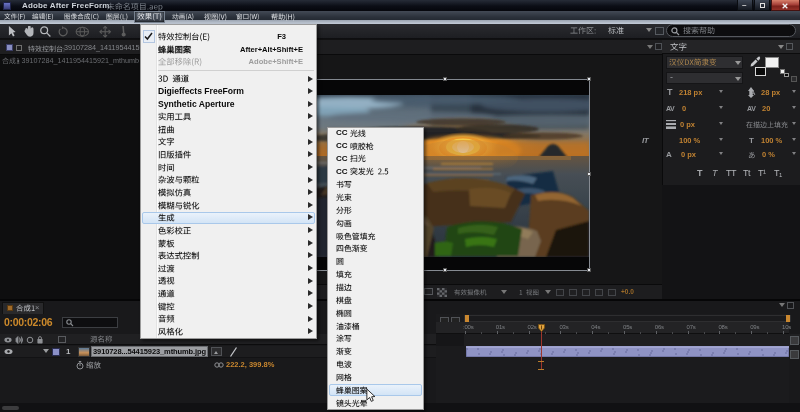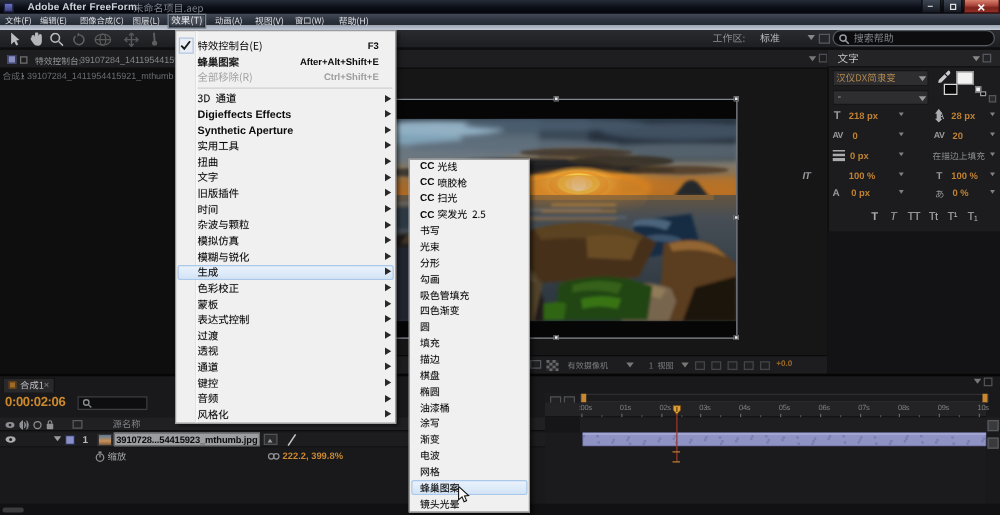--- a/index.html
+++ b/index.html
@@ -665,53 +665,53 @@
         <path transform="translate(0.0,0) scale(0.008300,-0.008300)" d="M457 212C506 163 559 94 580 48L640 87C616 133 562 199 513 246ZM642 841V732H447V662H642V536H389V465H764V346H405V275H764V13C764 -1 760 -5 744 -5C727 -7 673 -7 613 -5C623 -26 633 -58 636 -80C712 -80 764 -78 795 -67C827 -55 836 -33 836 13V275H952V346H836V465H958V536H713V662H912V732H713V841ZM97 763C88 638 69 508 39 424C54 418 84 402 97 392C112 438 125 497 136 562H212V317C149 299 92 282 47 270L63 194L212 242V-80H284V265L387 299L381 369L284 339V562H379V634H284V839H212V634H147C152 673 156 712 160 752Z"></path>
         <path transform="translate(8.3,0) scale(0.008300,-0.008300)" d="M169 600C137 523 87 441 35 384C50 374 77 350 88 339C140 399 197 494 234 581ZM334 573C379 519 426 445 445 396L505 431C485 479 436 551 390 603ZM201 816C230 779 259 729 273 694H58V626H513V694H286L341 719C327 753 295 804 263 841ZM138 360C178 321 220 276 259 230C203 133 129 55 38 -1C54 -13 81 -41 91 -55C176 3 248 79 306 173C349 118 386 65 408 23L468 70C441 118 395 179 344 240C372 296 396 358 415 424L344 437C331 387 314 341 294 297C261 333 226 369 194 400ZM657 588H824C804 454 774 340 726 246C685 328 654 420 633 518ZM645 841C616 663 566 492 484 383C500 370 525 341 535 326C555 354 573 385 590 419C615 330 646 248 684 176C625 89 546 22 440 -27C456 -40 482 -69 492 -83C588 -33 664 30 723 109C775 30 838 -35 914 -79C926 -60 950 -33 967 -19C886 23 820 90 766 174C831 284 871 420 897 588H954V658H677C692 713 704 771 715 830Z"></path>
         <path transform="translate(16.6,0) scale(0.008300,-0.008300)" d="M695 553C758 496 843 415 884 369L933 418C889 463 804 540 741 594ZM560 593C513 527 440 460 370 415C384 402 408 372 417 358C489 410 572 491 626 569ZM164 841V646H43V575H164V336C114 319 68 305 32 294L49 219L164 261V16C164 2 159 -2 147 -2C135 -3 96 -3 53 -2C63 -22 72 -53 74 -71C137 -72 177 -69 200 -58C225 -46 234 -25 234 16V286L342 325L330 394L234 360V575H338V646H234V841ZM332 20V-47H964V20H689V271H893V338H413V271H613V20ZM588 823C602 792 619 752 631 719H367V544H435V653H882V554H954V719H712C700 754 678 802 658 841Z"></path>
         <path transform="translate(24.9,0) scale(0.008300,-0.008300)" d="M676 748V194H747V748ZM854 830V23C854 7 849 2 834 2C815 1 759 1 700 3C710 -20 721 -55 725 -76C800 -76 855 -74 885 -62C916 -48 928 -26 928 24V830ZM142 816C121 719 87 619 41 552C60 545 93 532 108 524C125 553 142 588 158 627H289V522H45V453H289V351H91V2H159V283H289V-79H361V283H500V78C500 67 497 64 486 64C475 63 442 63 400 65C409 46 418 19 421 -1C476 -1 515 0 538 11C563 23 569 42 569 76V351H361V453H604V522H361V627H565V696H361V836H289V696H183C194 730 204 766 212 802Z"></path>
         <path transform="translate(33.2,0) scale(0.008300,-0.008300)" d="M179 342V-79H255V-25H741V-77H821V342ZM255 48V270H741V48ZM126 426C165 441 224 443 800 474C825 443 846 414 861 388L925 434C873 518 756 641 658 727L599 687C647 644 699 591 745 540L231 516C320 598 410 701 490 811L415 844C336 720 219 593 183 559C149 526 124 505 101 500C110 480 122 442 126 426Z"></path>
         <path transform="translate(41.5,0) scale(0.008300,-0.008300)" d="M239 -196 295 -171C209 -29 168 141 168 311C168 480 209 649 295 792L239 818C147 668 92 507 92 311C92 114 147 -47 239 -196Z"></path>
         <path transform="translate(44.3,0) scale(0.008300,-0.008300)" d="M101 0H534V79H193V346H471V425H193V655H523V733H101Z"></path>
         <path transform="translate(49.2,0) scale(0.008300,-0.008300)" d="M99 -196C191 -47 246 114 246 311C246 507 191 668 99 818L42 792C128 649 171 480 171 311C171 141 128 -29 42 -171Z"></path>
       </g>
     </svg>
-<div style="position:absolute;right:497.0px;text-align:center;top:31.8px;font-size:7.6px;line-height:9.4px;color:#0a0a0a;font-weight:700;z-index:32;letter-spacing:0.00px;white-space:nowrap;">F3</div>
+<div style="position:absolute;right:514px;text-align:center;top:31.8px;font-size:7.6px;line-height:9.4px;color:#0a0a0a;font-weight:700;z-index:32;letter-spacing:0.00px;white-space:nowrap;">F3</div>
 <svg style="position:absolute;left:158.0px;top:43.6px;overflow:visible;z-index:32;" width="33" height="11" viewBox="0 0 33 11">
       <g fill="#000" stroke="#000" stroke-width="30" transform="translate(0,8.7)">
         <path transform="translate(0.0,0) scale(0.008300,-0.008300)" d="M480 236V181H645V109H424V50H645V-78H715V50H949V109H715V181H885V236H715V304H904V361H715V438H645V361H461V304H645V236ZM786 694C759 648 723 607 681 571C641 604 607 642 583 682L591 694ZM312 216C322 181 332 142 341 102L261 88V288H394V408C404 395 413 379 419 368C511 394 602 434 681 490C753 437 838 397 932 374C942 391 962 419 977 433C887 452 803 486 734 532C796 587 848 653 881 734L836 756L824 753H631C644 776 657 799 667 823L601 841C558 741 482 653 394 595V654H262V828H198V654H72V242H129V288H198V77C137 66 82 57 37 51L52 -19L354 39L366 -32L425 -16C416 51 392 152 368 231ZM630 532C559 484 477 448 394 426V593C411 583 438 562 449 550C481 574 512 602 541 634C566 597 596 563 630 532ZM129 591H203V352H129ZM256 591H338V352H256Z"></path>
         <path transform="translate(8.3,0) scale(0.008300,-0.008300)" d="M511 840C479 810 424 767 370 729C436 689 496 645 529 613L597 642C567 668 518 704 470 731C509 757 550 787 588 816ZM763 840C730 810 674 766 619 727C687 688 748 643 784 611H284L350 639C322 665 275 701 228 729C266 756 308 787 345 816L269 840C237 810 182 766 130 727C192 687 249 644 281 611H163V268H460V204H57V138H380C289 75 155 22 38 -5C56 -20 78 -49 89 -69C216 -33 363 37 460 119V-80H536V125C631 38 777 -33 912 -67C923 -47 945 -17 962 -1C840 23 707 74 617 138H945V204H536V268H849V611H790L853 639C823 665 771 701 721 729C760 756 802 786 841 816ZM239 412H460V327H239ZM536 412H770V327H536ZM239 552H460V468H239ZM536 552H770V468H536Z"></path>
         <path transform="translate(16.6,0) scale(0.008300,-0.008300)" d="M375 279C455 262 557 227 613 199L644 250C588 276 487 309 407 325ZM275 152C413 135 586 95 682 61L715 117C618 149 445 188 310 203ZM84 796V-80H156V-38H842V-80H917V796ZM156 29V728H842V29ZM414 708C364 626 278 548 192 497C208 487 234 464 245 452C275 472 306 496 337 523C367 491 404 461 444 434C359 394 263 364 174 346C187 332 203 303 210 285C308 308 413 345 508 396C591 351 686 317 781 296C790 314 809 340 823 353C735 369 647 396 569 432C644 481 707 538 749 606L706 631L695 628H436C451 647 465 666 477 686ZM378 563 385 570H644C608 531 560 496 506 465C455 494 411 527 378 563Z"></path>
         <path transform="translate(24.9,0) scale(0.008300,-0.008300)" d="M52 230V166H401C312 89 167 24 34 -5C49 -20 71 -48 81 -66C218 -30 366 48 460 141V-79H535V146C631 50 784 -30 924 -68C934 -49 956 -20 972 -5C837 24 690 89 599 166H949V230H535V313H460V230ZM431 823 466 765H80V621H151V701H852V621H925V765H546C532 790 512 822 494 846ZM663 535C629 490 583 454 524 426C453 440 380 454 307 465C329 486 353 510 377 535ZM190 427C268 415 345 402 418 388C322 361 203 346 61 339C72 323 83 298 89 278C274 291 422 316 536 363C663 335 773 304 854 274L917 327C838 353 735 381 619 406C673 440 715 483 746 535H940V596H432C452 620 471 644 487 667L420 689C401 660 377 628 351 596H64V535H298C262 495 224 457 190 427Z"></path>
       </g>
     </svg>
 <div style="position:absolute;right:497.0px;text-align:right;top:44.6px;font-size:7.6px;line-height:9.4px;color:#0a0a0a;font-weight:700;z-index:32;letter-spacing:0.00px;white-space:nowrap;">After+Alt+Shift+E</div>
 <svg style="position:absolute;left:158.0px;top:56.3px;overflow:visible;z-index:32;" width="44" height="11" viewBox="0 0 44 11">
       <g fill="#9d9d9d" transform="translate(0,8.7)">
         <path transform="translate(0.0,0) scale(0.008300,-0.008300)" d="M493 851C392 692 209 545 26 462C45 446 67 421 78 401C118 421 158 444 197 469V404H461V248H203V181H461V16H76V-52H929V16H539V181H809V248H539V404H809V470C847 444 885 420 925 397C936 419 958 445 977 460C814 546 666 650 542 794L559 820ZM200 471C313 544 418 637 500 739C595 630 696 546 807 471Z"></path>
         <path transform="translate(8.3,0) scale(0.008300,-0.008300)" d="M141 628C168 574 195 502 204 455L272 475C263 521 236 591 206 645ZM627 787V-78H694V718H855C828 639 789 533 751 448C841 358 866 284 866 222C867 187 860 155 840 143C829 136 814 133 799 132C779 132 751 132 722 135C734 114 741 83 742 64C771 62 803 62 828 65C852 68 874 74 890 85C923 108 936 156 936 215C936 284 914 363 824 457C867 550 913 664 948 757L897 790L885 787ZM247 826C262 794 278 755 289 722H80V654H552V722H366C355 756 334 806 314 844ZM433 648C417 591 387 508 360 452H51V383H575V452H433C458 504 485 572 508 631ZM109 291V-73H180V-26H454V-66H529V291ZM180 42V223H454V42Z"></path>
         <path transform="translate(16.6,0) scale(0.008300,-0.008300)" d="M340 831C273 800 157 771 57 752C66 735 76 710 79 694C117 700 158 707 199 716V553H47V483H184C149 369 89 238 33 166C45 148 63 118 71 97C117 160 163 262 199 365V-81H269V380C298 335 333 277 347 247L391 307C373 332 294 432 269 460V483H392V553H269V733C312 744 353 757 387 771ZM511 589C544 569 581 541 608 516C539 478 461 450 383 432C396 417 414 392 422 374C622 427 816 534 902 723L854 747L841 744H653C676 771 697 798 715 825L638 840C593 766 504 681 380 620C396 610 419 585 431 569C492 602 544 640 589 680H798C766 631 721 589 669 553C640 578 600 607 566 626ZM559 194C598 169 642 133 673 103C582 41 473 0 361 -22C374 -38 392 -65 400 -84C647 -26 870 103 958 366L909 388L896 385H722C743 410 760 436 776 462L699 477C649 387 545 285 394 215C411 204 432 179 443 163C532 208 605 262 664 320H861C829 252 784 194 729 146C698 176 654 209 615 232Z"></path>
         <path transform="translate(24.9,0) scale(0.008300,-0.008300)" d="M474 221C440 149 389 74 336 22C353 12 382 -8 394 -19C445 36 502 122 541 202ZM764 200C817 136 879 47 907 -10L967 25C938 81 877 166 820 229ZM78 800V-77H145V732H274C250 665 219 576 189 505C266 426 285 358 285 303C285 271 279 244 262 233C254 226 243 224 229 223C213 222 191 222 167 225C178 205 184 177 185 158C209 157 236 157 257 159C278 162 297 168 311 179C340 199 352 241 352 296C351 358 333 430 256 513C292 592 331 691 362 774L314 803L303 800ZM371 345V276H634V7C634 -6 630 -11 614 -11C600 -12 551 -12 495 -10C507 -30 517 -59 521 -79C593 -79 639 -78 668 -66C697 -55 706 -34 706 7V276H954V345H706V467H860V533H465V467H634V345ZM661 847C595 727 470 611 344 546C362 532 383 509 394 492C493 549 590 634 664 730C749 624 835 557 924 501C935 522 957 546 975 561C882 611 789 678 702 784L725 822Z"></path>
         <path transform="translate(33.2,0) scale(0.008300,-0.008300)" d="M239 -196 295 -171C209 -29 168 141 168 311C168 480 209 649 295 792L239 818C147 668 92 507 92 311C92 114 147 -47 239 -196Z"></path>
         <path transform="translate(36.0,0) scale(0.008300,-0.008300)" d="M193 385V658H316C431 658 494 624 494 528C494 432 431 385 316 385ZM503 0H607L421 321C520 345 586 413 586 528C586 680 479 733 330 733H101V0H193V311H325Z"></path>
         <path transform="translate(41.3,0) scale(0.008300,-0.008300)" d="M99 -196C191 -47 246 114 246 311C246 507 191 668 99 818L42 792C128 649 171 480 171 311C171 141 128 -29 42 -171Z"></path>
       </g>
     </svg>
-<div style="position:absolute;right:497.0px;text-align:right;top:57.3px;font-size:7.6px;line-height:9.4px;color:#9d9d9d;font-weight:700;z-index:32;letter-spacing:0.00px;white-space:nowrap;">Ctrl+Shift+E</div>
+<div style="position:absolute;right:497.0px;text-align:right;top:57.3px;font-size:7.6px;line-height:9.4px;color:#9d9d9d;font-weight:700;z-index:32;letter-spacing:0.00px;white-space:nowrap;">Adobe+Shift+E</div>
 <div style="position:absolute;left:158px;top:69.5px;width:156px;height:1px;background:#d0d0d0;z-index:32;"></div>
 <svg style="position:absolute;left:158.0px;top:73.3px;overflow:visible;z-index:32;" width="31" height="11" viewBox="0 0 31 11">
       <g fill="#0a0a0a" stroke="#0a0a0a" stroke-width="8" transform="translate(0,8.7)">
         <path transform="translate(0.0,0) scale(0.008300,-0.008300)" d="M263 -13C394 -13 499 65 499 196C499 297 430 361 344 382V387C422 414 474 474 474 563C474 679 384 746 260 746C176 746 111 709 56 659L105 601C147 643 198 672 257 672C334 672 381 626 381 556C381 477 330 416 178 416V346C348 346 406 288 406 199C406 115 345 63 257 63C174 63 119 103 76 147L29 88C77 35 149 -13 263 -13Z"></path>
         <path transform="translate(4.6,0) scale(0.008300,-0.008300)" d="M101 0H288C509 0 629 137 629 369C629 603 509 733 284 733H101ZM193 76V658H276C449 658 534 555 534 369C534 184 449 76 276 76Z"></path>
         <path transform="translate(14.5,0) scale(0.008300,-0.008300)" d="M65 757C124 705 200 632 235 585L290 635C253 681 176 751 117 800ZM256 465H43V394H184V110C140 92 90 47 39 -8L86 -70C137 -2 186 56 220 56C243 56 277 22 318 -3C388 -45 471 -57 595 -57C703 -57 878 -52 948 -47C949 -27 961 7 969 26C866 16 714 8 596 8C485 8 400 15 333 56C298 79 276 97 256 108ZM364 803V744H787C746 713 695 682 645 658C596 680 544 701 499 717L451 674C513 651 586 619 647 589H363V71H434V237H603V75H671V237H845V146C845 134 841 130 828 129C816 129 774 129 726 130C735 113 744 88 747 69C814 69 857 69 883 80C909 91 917 109 917 146V589H786C766 601 741 614 712 628C787 667 863 719 917 771L870 807L855 803ZM845 531V443H671V531ZM434 387H603V296H434ZM434 443V531H603V443ZM845 387V296H671V387Z"></path>
         <path transform="translate(22.8,0) scale(0.008300,-0.008300)" d="M64 765C117 714 180 642 207 596L269 638C239 684 175 753 122 801ZM455 368H790V284H455ZM455 231H790V147H455ZM455 504H790V421H455ZM384 561V89H863V561H624C635 586 647 616 659 645H947V708H760C784 741 809 781 833 818L759 840C743 801 711 747 684 708H497L549 732C537 763 505 811 476 844L414 817C440 784 468 739 481 708H311V645H576C570 618 561 587 553 561ZM262 483H51V413H190V102C145 86 94 44 42 -7L89 -68C140 -6 191 47 227 47C250 47 281 17 324 -7C393 -46 479 -57 597 -57C693 -57 869 -51 941 -46C942 -25 954 9 962 27C865 17 716 10 599 10C490 10 404 17 340 52C305 72 282 90 262 100Z"></path>
       </g>
     </svg>
 <div style="position:absolute;left:308px;top:75.5px;width:0;height:0;border-top:3.5px solid transparent;border-bottom:3.5px solid transparent;border-left:5px solid #2a2a2a;z-index:32;"></div>
-<div style="position:absolute;left:158.0px;top:86.3px;font-size:8.6px;line-height:10.7px;color:#0a0a0a;font-weight:700;z-index:32;letter-spacing:0.00px;white-space:nowrap;">Digieffects Effects</div>
+<div style="position:absolute;left:158.0px;top:86.3px;font-size:8.6px;line-height:10.7px;color:#0a0a0a;font-weight:700;z-index:32;letter-spacing:0.00px;white-space:nowrap;">Digieffects FreeForm</div>
 <div style="position:absolute;left:308px;top:88.1px;width:0;height:0;border-top:3.5px solid transparent;border-bottom:3.5px solid transparent;border-left:5px solid #2a2a2a;z-index:32;"></div>
 <div style="position:absolute;left:158.0px;top:98.9px;font-size:8.6px;line-height:10.7px;color:#0a0a0a;font-weight:700;z-index:32;letter-spacing:0.00px;white-space:nowrap;">Synthetic Aperture</div>
 <div style="position:absolute;left:308px;top:100.8px;width:0;height:0;border-top:3.5px solid transparent;border-bottom:3.5px solid transparent;border-left:5px solid #2a2a2a;z-index:32;"></div>
 <svg style="position:absolute;left:158.0px;top:111.2px;overflow:visible;z-index:32;" width="33" height="11" viewBox="0 0 33 11">
       <g fill="#0a0a0a" stroke="#0a0a0a" stroke-width="8" transform="translate(0,8.7)">
         <path transform="translate(0.0,0) scale(0.008300,-0.008300)" d="M538 107C671 57 804 -12 885 -74L931 -15C848 44 708 113 574 162ZM240 557C294 525 358 475 387 440L435 494C404 530 339 575 285 605ZM140 401C197 370 264 320 296 284L342 341C309 376 241 422 185 451ZM90 726V523H165V656H834V523H912V726H569C554 761 528 810 503 847L429 824C447 794 466 758 480 726ZM71 256V191H432C376 94 273 29 81 -11C97 -28 116 -57 124 -77C349 -25 461 62 518 191H935V256H541C570 353 577 469 581 606H503C499 464 493 349 461 256Z"></path>
         <path transform="translate(8.3,0) scale(0.008300,-0.008300)" d="M153 770V407C153 266 143 89 32 -36C49 -45 79 -70 90 -85C167 0 201 115 216 227H467V-71H543V227H813V22C813 4 806 -2 786 -3C767 -4 699 -5 629 -2C639 -22 651 -55 655 -74C749 -75 807 -74 841 -62C875 -50 887 -27 887 22V770ZM227 698H467V537H227ZM813 698V537H543V698ZM227 466H467V298H223C226 336 227 373 227 407ZM813 466V298H543V466Z"></path>
         <path transform="translate(16.6,0) scale(0.008300,-0.008300)" d="M52 72V-3H951V72H539V650H900V727H104V650H456V72Z"></path>
         <path transform="translate(24.9,0) scale(0.008300,-0.008300)" d="M605 84C716 32 832 -32 902 -81L962 -25C887 22 766 86 653 137ZM328 133C266 79 141 12 40 -26C58 -40 83 -65 95 -81C196 -40 319 25 399 88ZM212 792V209H52V141H951V209H802V792ZM284 209V300H727V209ZM284 586H727V501H284ZM284 644V730H727V644ZM284 444H727V357H284Z"></path>
       </g>

